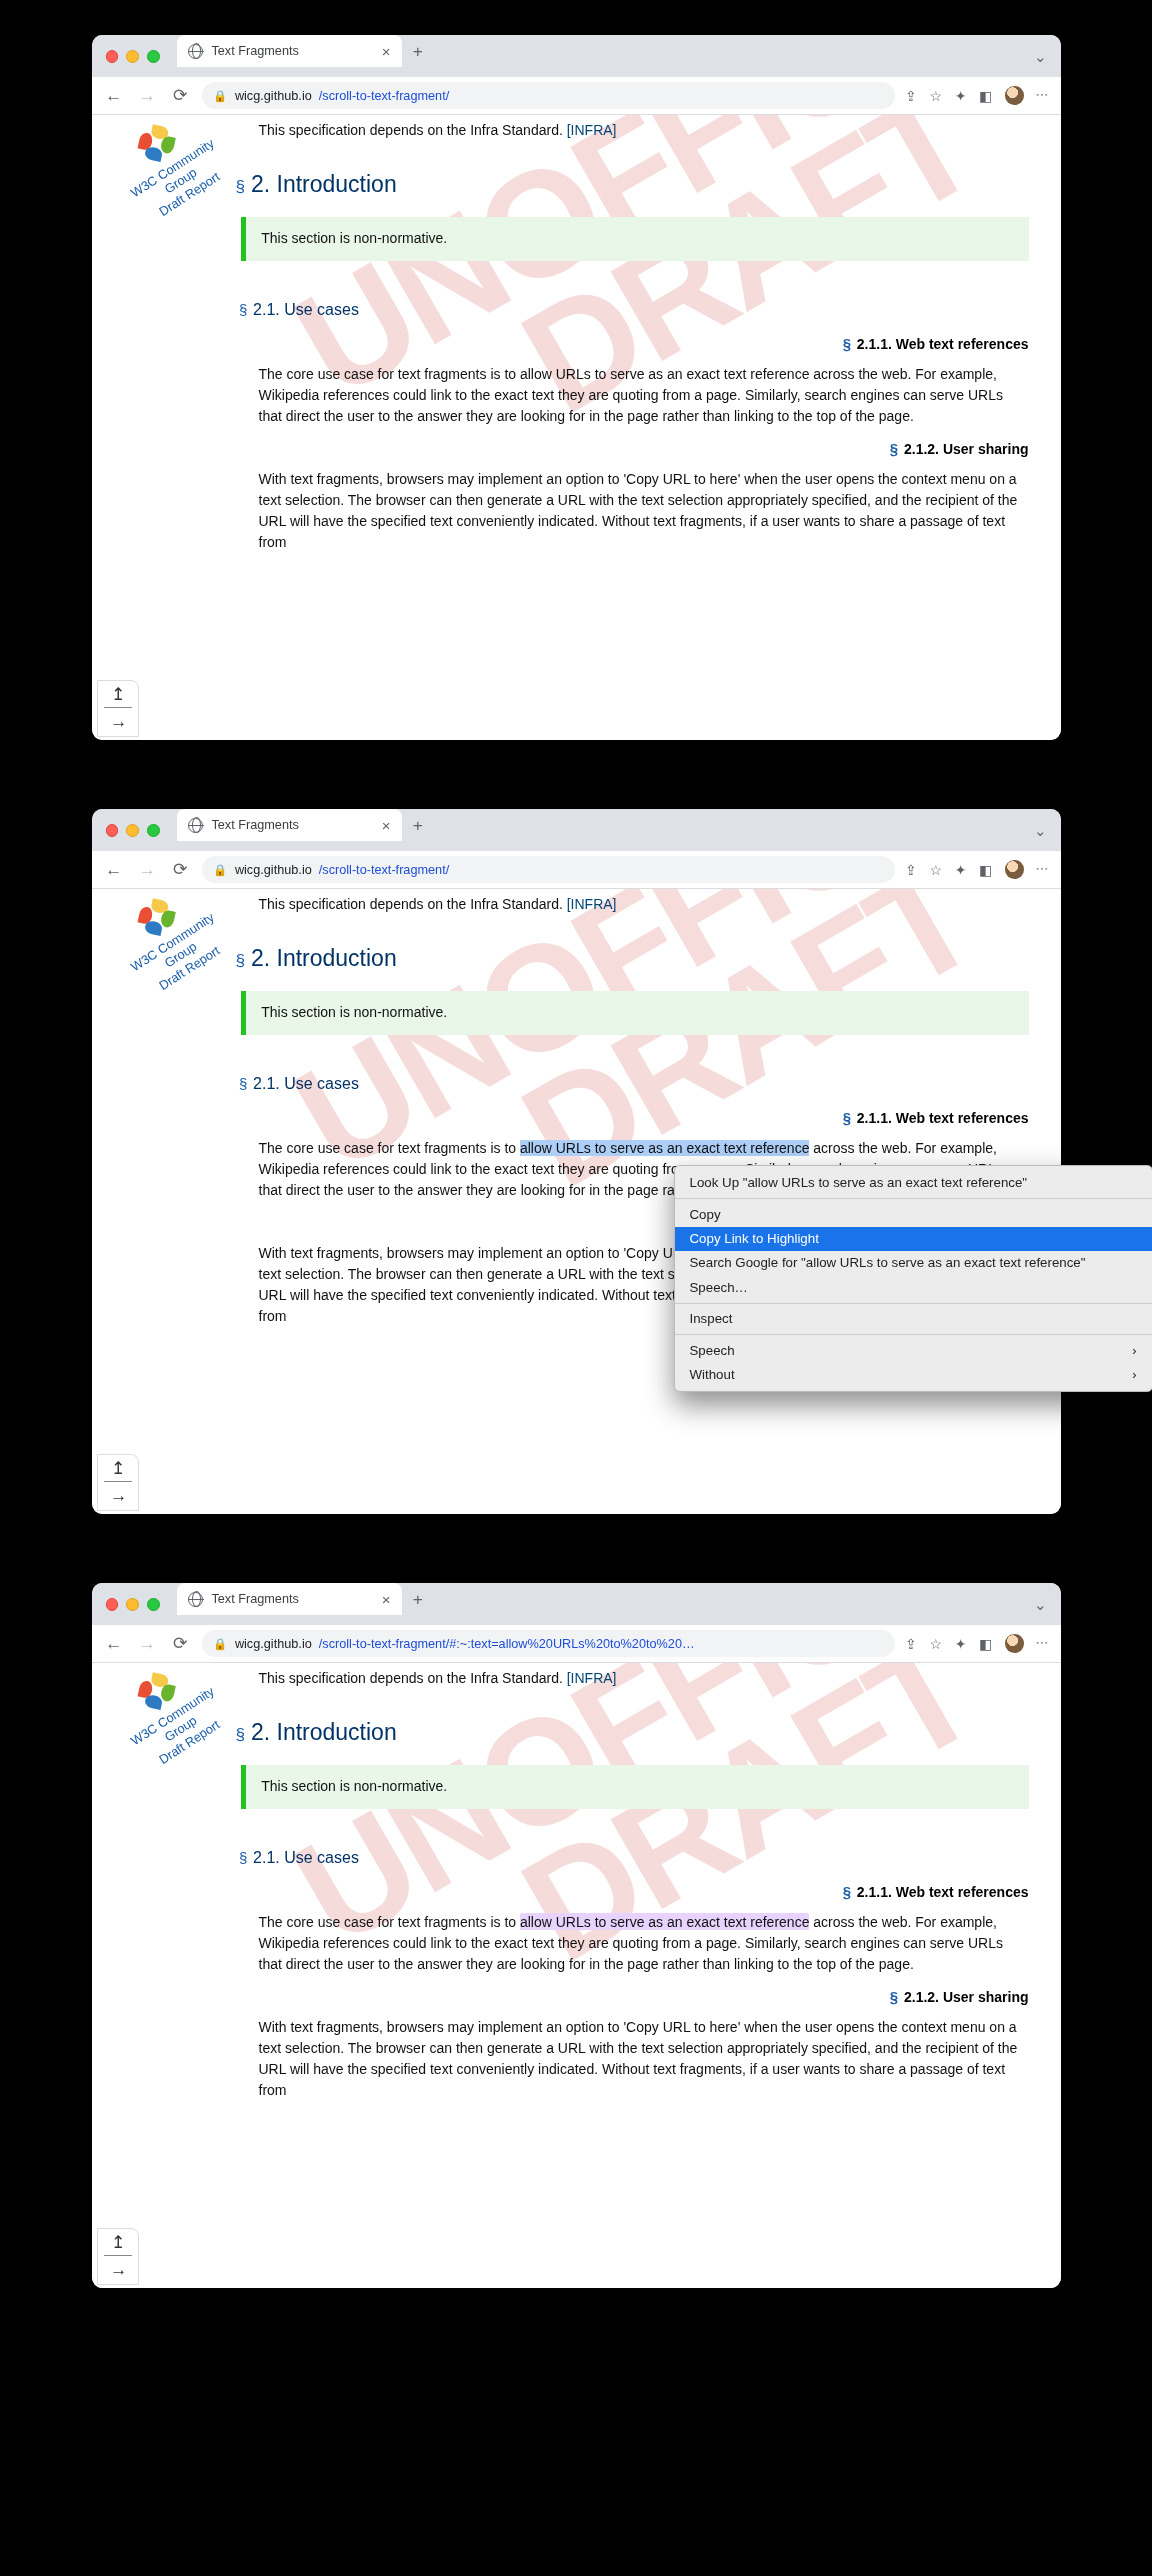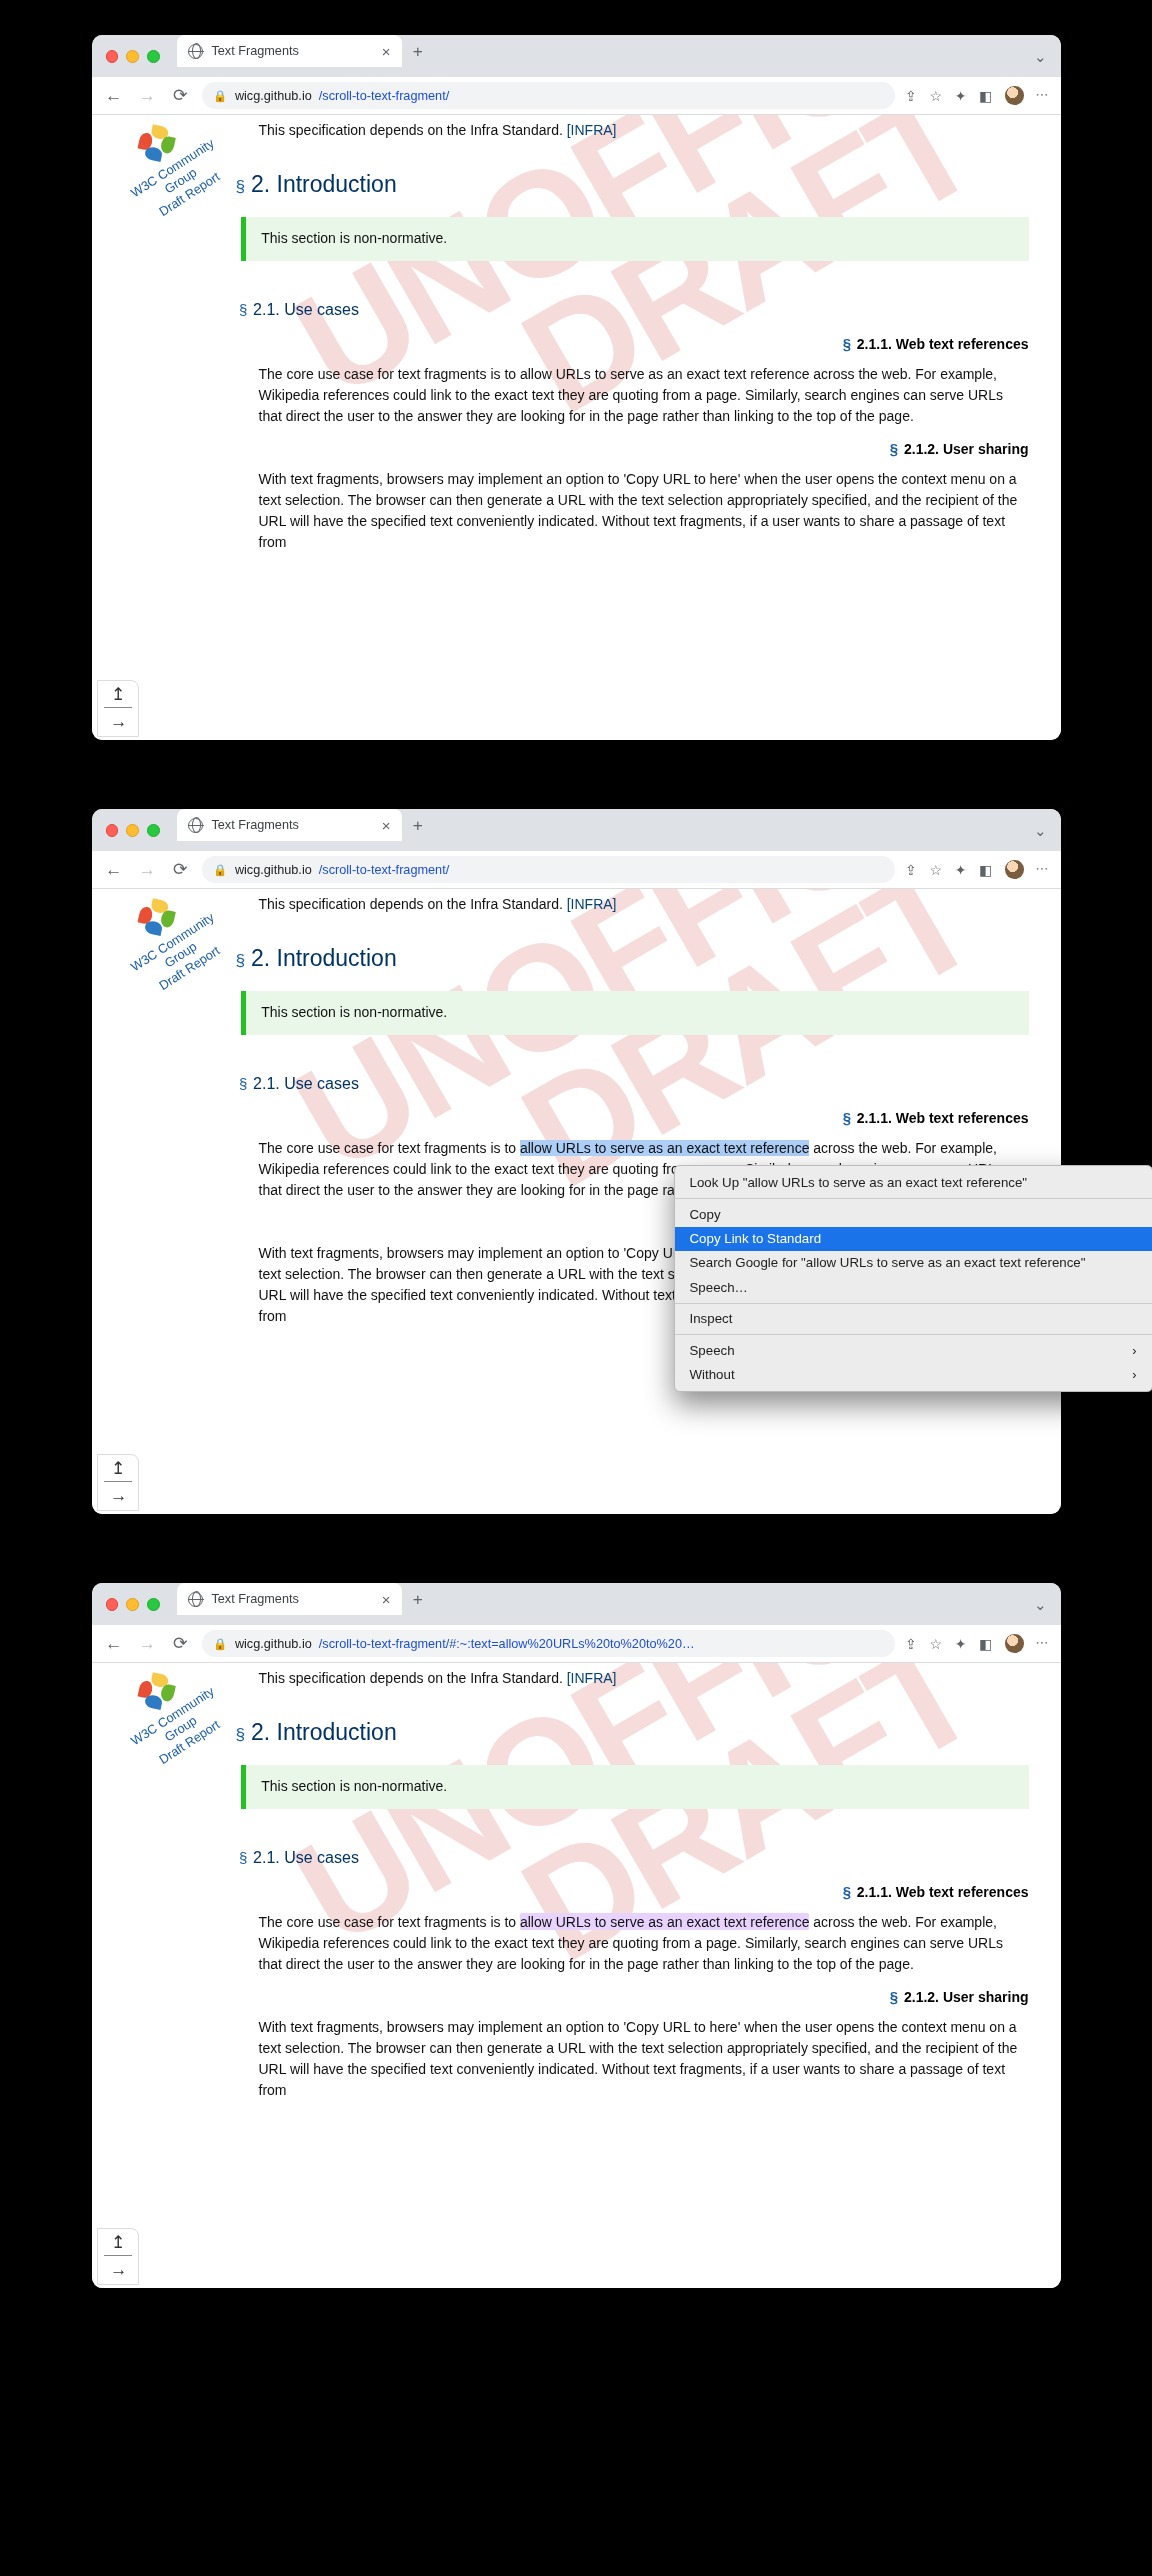--- a/index.html
+++ b/index.html
@@ -305,21 +305,21 @@
 
 <div class="ctxmenu pos">
   <div class="mi">
           <span>Look Up "allow URLs to serve as an exact text reference"</span>
         </div>
   <div class="sep"></div>
   <div class="mi">
           <span>Copy</span>
         </div>
   <div class="mi hl">
-          <span>Copy Link to Standard</span>
+          <span>Copy Link to Highlight</span>
         </div>
   <div class="mi">
           <span>Search Google for "allow URLs to serve as an exact text reference"</span>
         </div>
   <div class="mi">
           <span>Speech…</span>
         </div>
   <div class="sep"></div>
   <div class="mi">
           <span>Inspect</span>

